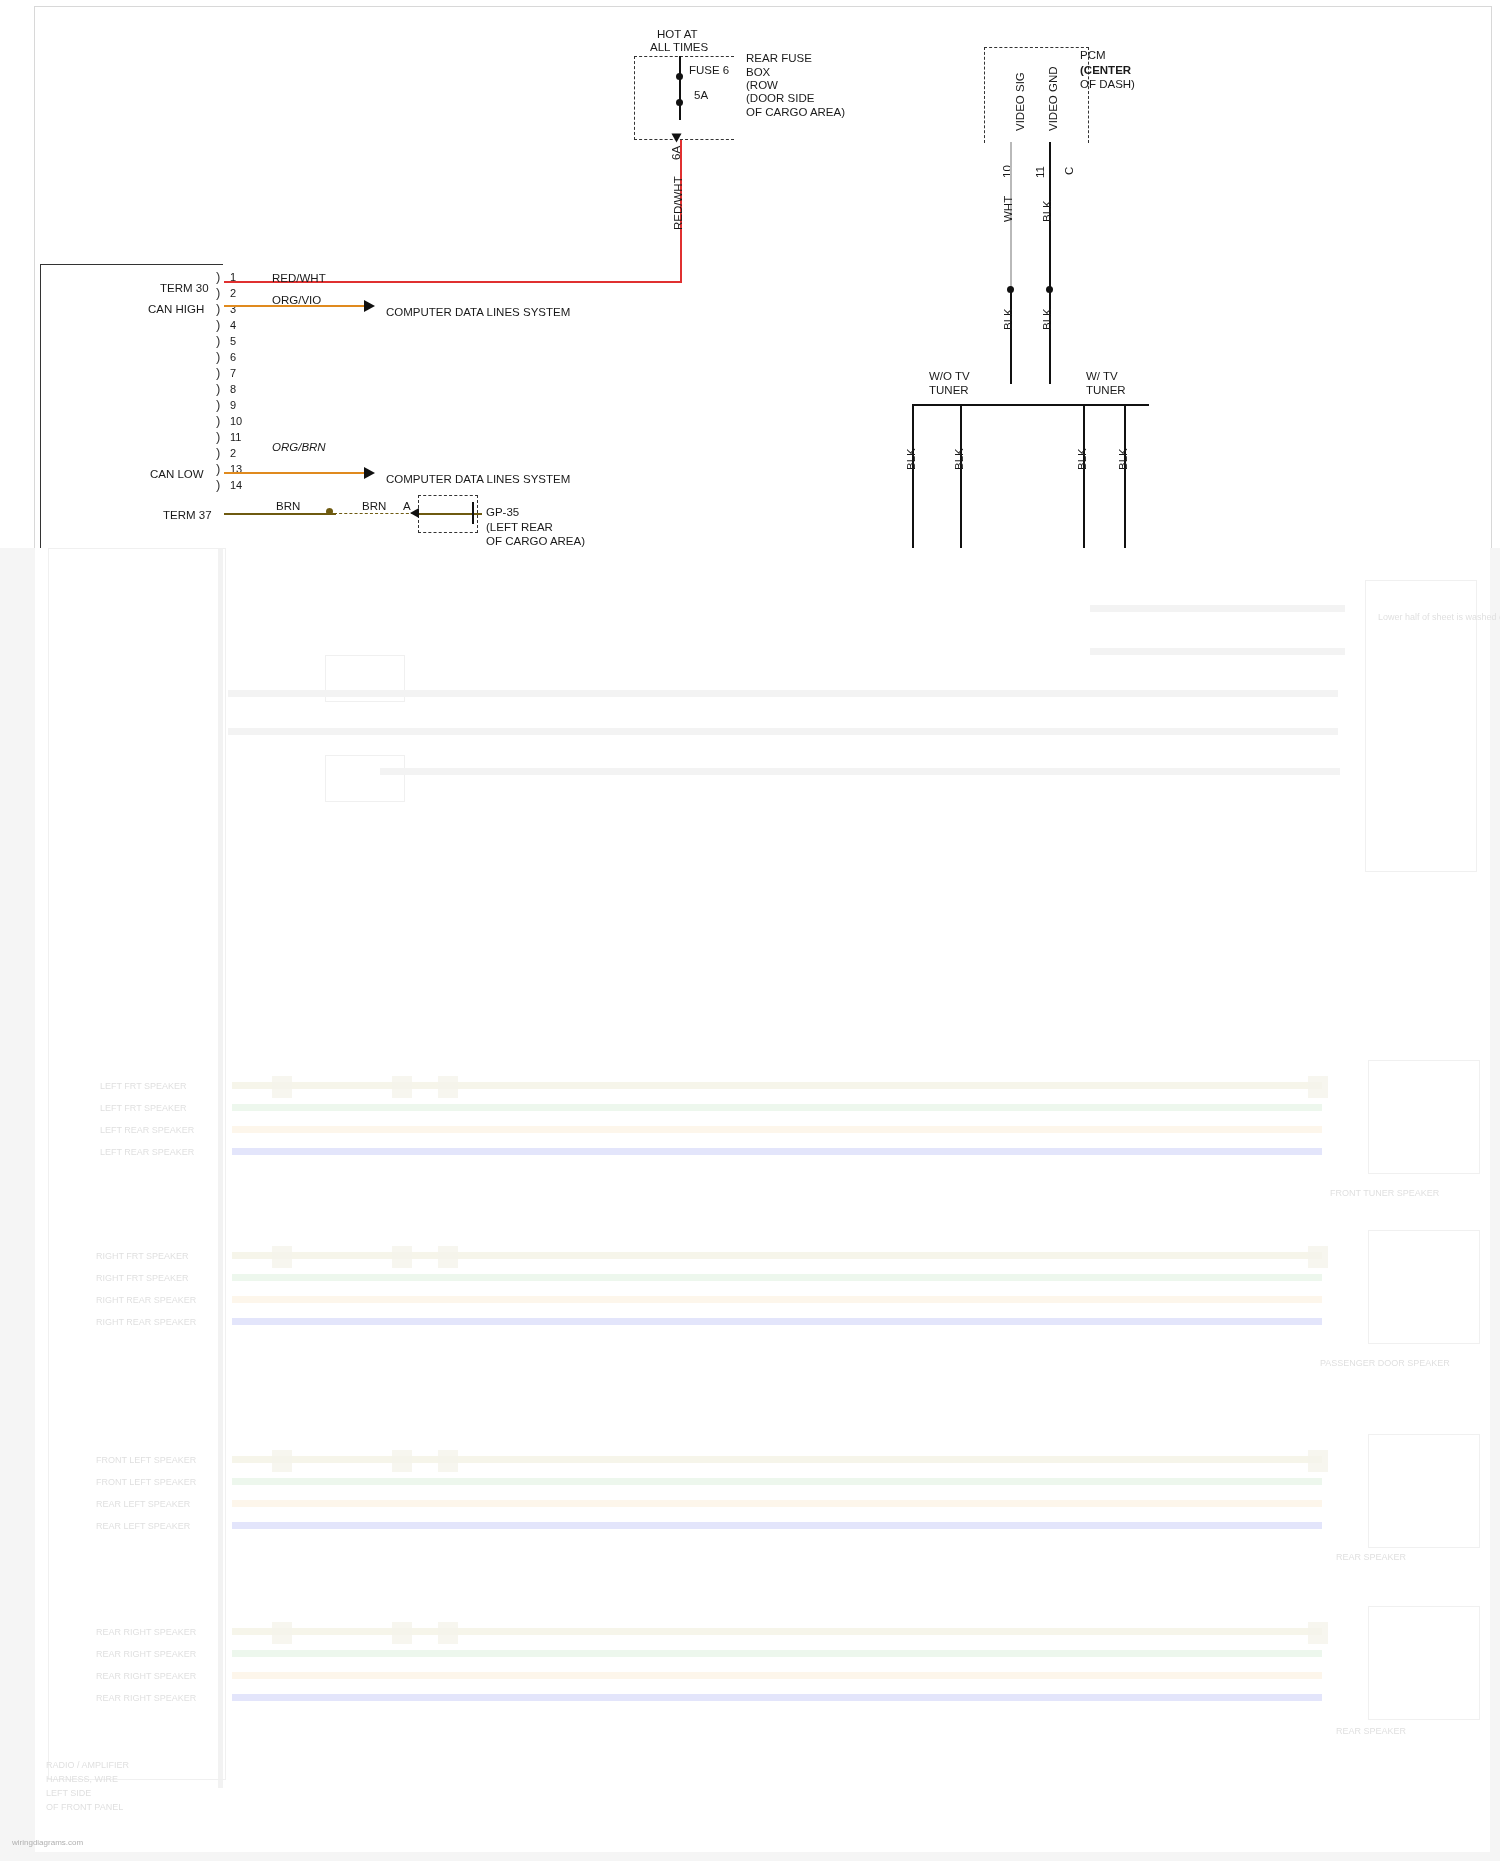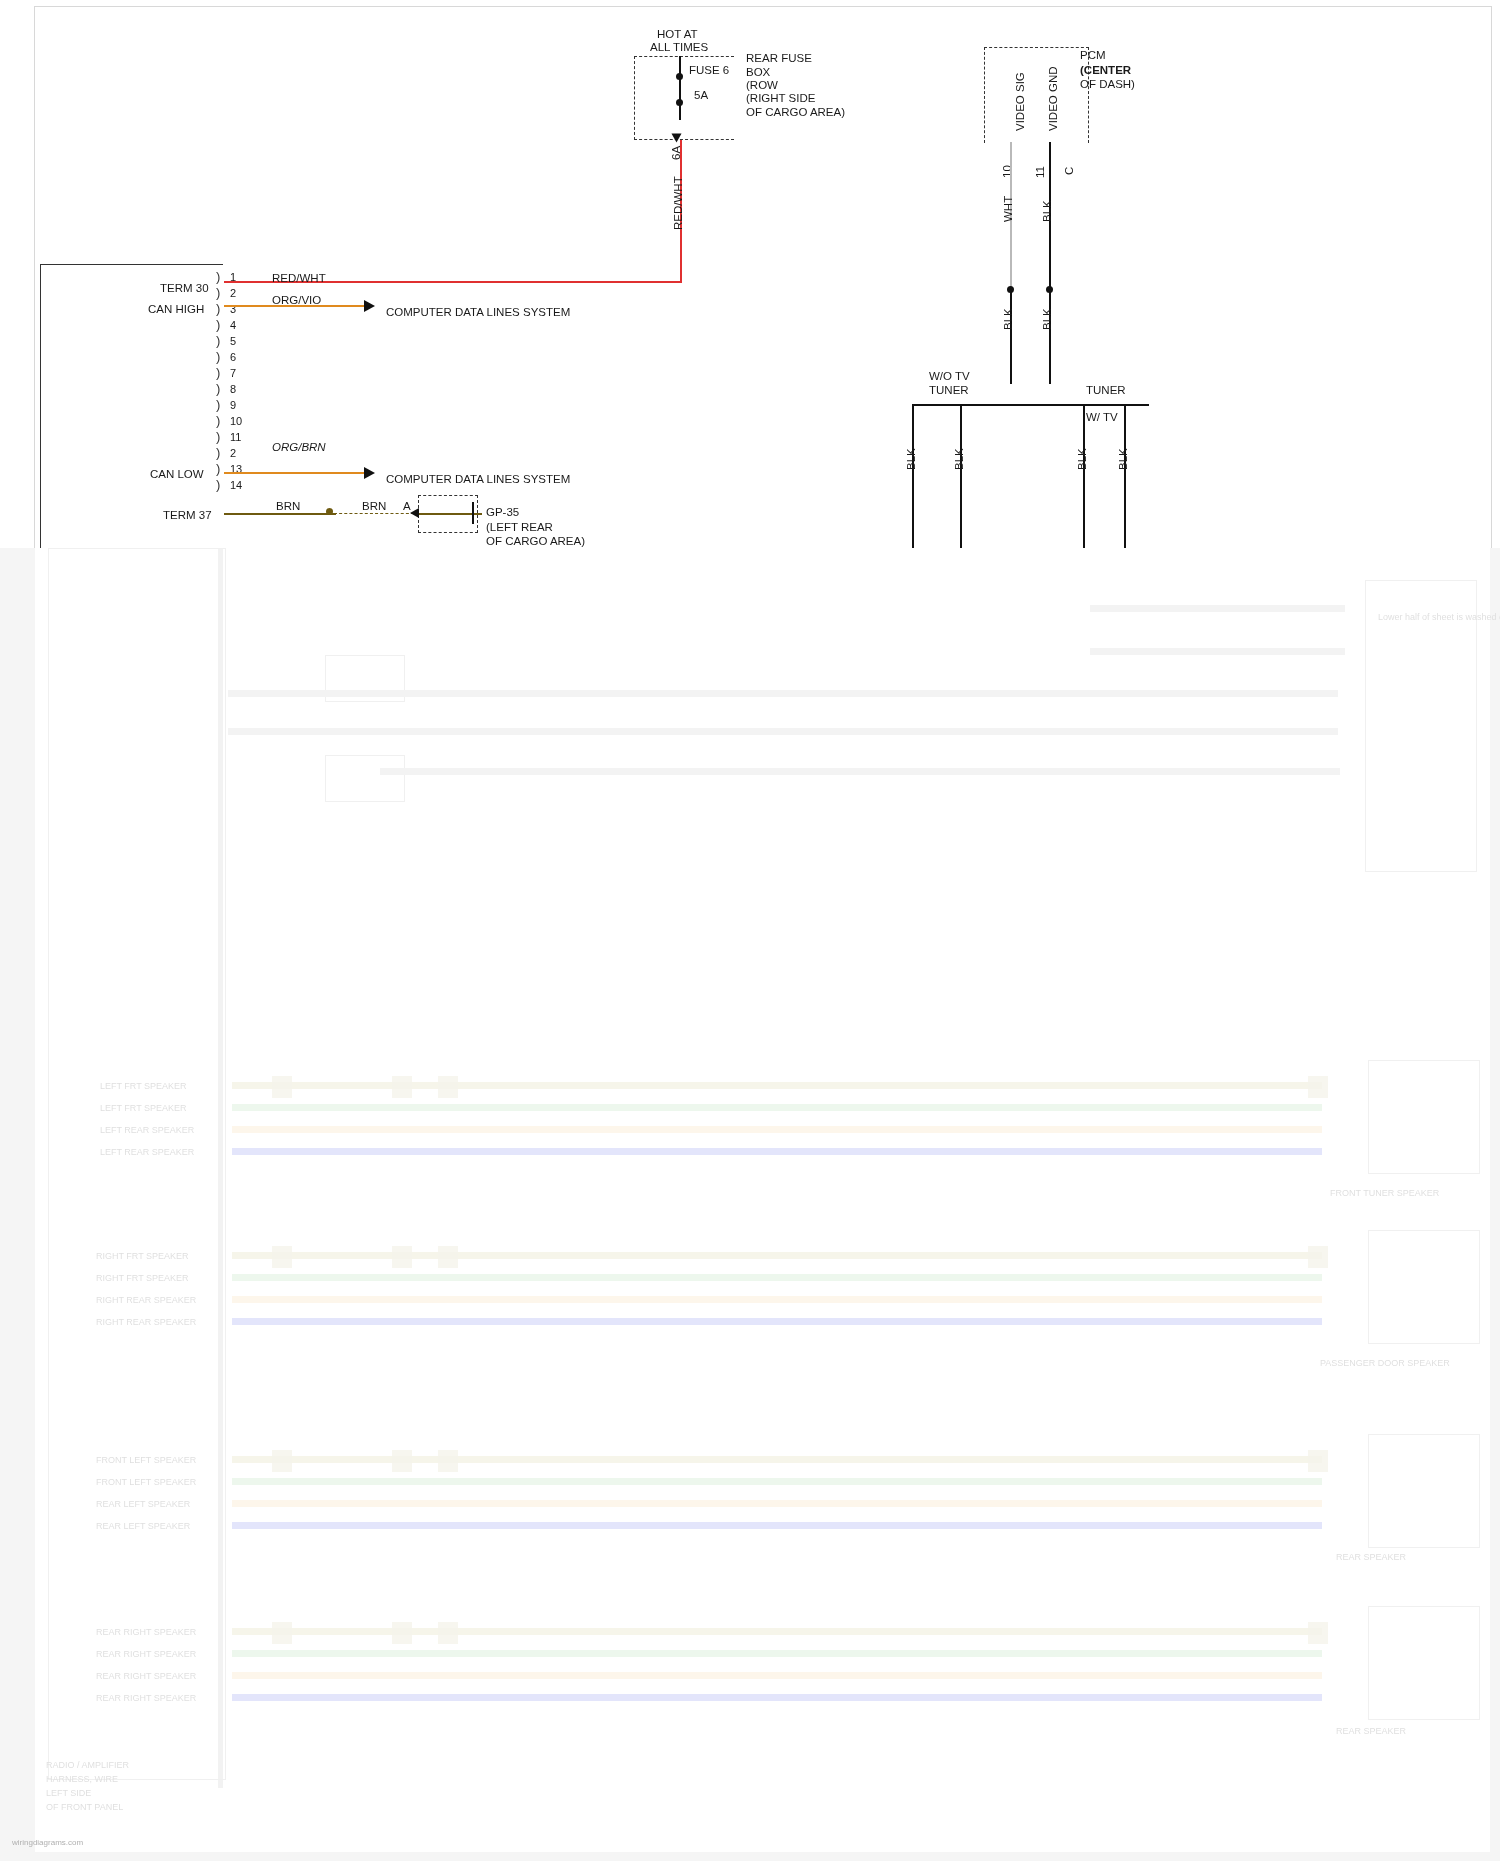--- a/index.html
+++ b/index.html
@@ -64,21 +64,21 @@
   <div class="dot" style="left:676px;top:73px;"></div>
   <div class="wire v blk" style="left:679px;top:76px;height:26px;"></div>
   <div class="dot" style="left:676px;top:99px;"></div>
   <div class="wire v blk" style="left:679px;top:102px;height:18px;"></div>
   <div class="txt" style="left:689px;top:64px;">FUSE 6</div>
   <div class="txt" style="left:694px;top:89px;">5A</div>
 
   <div class="txt" style="left:746px;top:52px;">REAR FUSE</div>
   <div class="txt" style="left:746px;top:66px;">BOX</div>
   <div class="txt" style="left:746px;top:79px;">(ROW</div>
-  <div class="txt" style="left:746px;top:92px;">(RIGHT SIDE</div>
+  <div class="txt" style="left:746px;top:92px;">(DOOR SIDE</div>
   <div class="txt" style="left:746px;top:106px;">OF CARGO AREA)</div>
 
   <div class="arrowL" style="left:672px;top:133px;transform:rotate(-90deg);"></div>
   <div class="vtxt" style="left:670px;top:160px;">6A</div>
 
   <div class="wire v red" style="left:680px;top:140px;height:143px;"></div>
   <div class="wire h red" style="left:224px;top:281px;width:458px;"></div>
   <div class="vtxt" style="left:672px;top:230px;">RED/WHT</div>
 
   <div class="dbox" style="left:984px;top:47px;width:103px;height:95px;border-bottom:none;"></div>
@@ -100,21 +100,21 @@
   <div class="dot" style="left:1007px;top:286px;"></div>
   <div class="dot" style="left:1046px;top:286px;"></div>
 
   <div class="wire v blk" style="left:1010px;top:292px;height:92px;"></div>
   <div class="wire v blk" style="left:1049px;top:292px;height:92px;"></div>
   <div class="vtxt" style="left:1002px;top:330px;">BLK</div>
   <div class="vtxt" style="left:1041px;top:330px;">BLK</div>
 
   <div class="txt" style="left:929px;top:370px;">W/O TV</div>
   <div class="txt" style="left:929px;top:384px;">TUNER</div>
-  <div class="txt" style="left:1086px;top:370px;margin-top:41px;">W/ TV</div>
+  <div class="txt" style="left:1086px;top:370px;">W/ TV</div>
   <div class="txt" style="left:1086px;top:384px;">TUNER</div>
 
   <div class="wire h blk" style="left:912px;top:404px;width:237px;"></div>
   <div class="wire v blk" style="left:912px;top:404px;height:158px;"></div>
   <div class="wire v blk" style="left:960px;top:404px;height:158px;"></div>
   <div class="wire v blk" style="left:1083px;top:404px;height:158px;"></div>
   <div class="wire v blk" style="left:1124px;top:404px;height:158px;"></div>
   <div class="vtxt" style="left:905px;top:470px;">BLK</div>
   <div class="vtxt" style="left:953px;top:470px;">BLK</div>
   <div class="vtxt" style="left:1076px;top:470px;">BLK</div>

